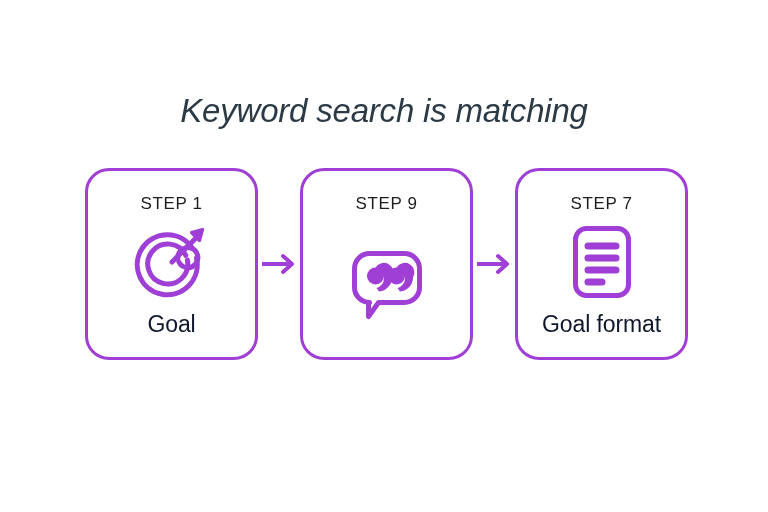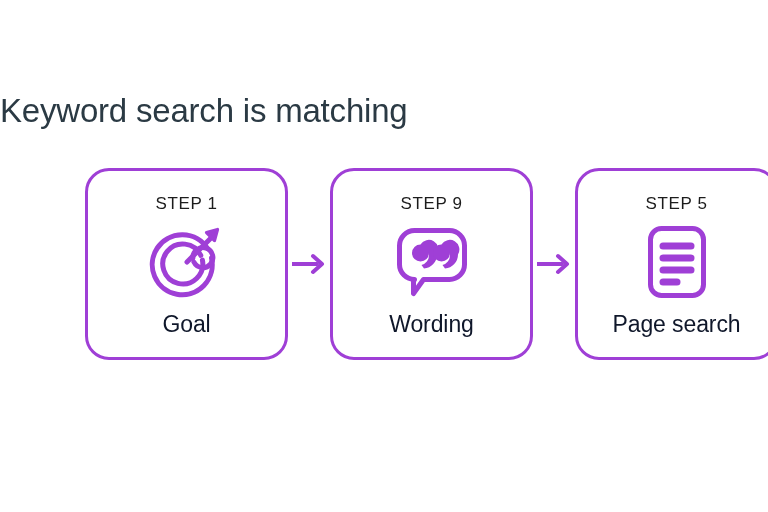--- a/index.html
+++ b/index.html
@@ -19,44 +19,46 @@
     height: 512px;
     background: #ffffff;
   }
 
   
   #page-title {
     position: absolute;
     left: 0;
     top: 92px;
     width: 768px;
+    text-align: center;
     font-size: 33px;
     font-weight: 500;
     letter-spacing: -0.2px;
     color: #2b3a44;
     white-space: nowrap;
+    font-style: italic;
   }
 
   
   #steps-row {
     position: absolute;
     left: 85px;
     top: 168px;
     width: 600px;
     height: 192px;
     display: flex;
     flex-direction: row;
     align-items: center;
     justify-content: space-between;
   }
 
   .step-card {
     position: relative;
     box-sizing: border-box;
-    width: 203px;
+    width: 173px;
     height: 192px;
     border: 3px solid #9f3fd6;
     border-radius: 24px;
     background: #ffffff;
     display: flex;
     flex-direction: column;
     align-items: center;
     justify-content: flex-start;
     flex: 0 0 auto;
   }
@@ -154,40 +156,39 @@
           <path d="M27.5 20.5 A8.5 8.5 0 1 0 36 29 L36 31.5
                    A10 10 0 0 1 28.5 41 L31 44.5
                    A14 14 0 0 0 44 30.5 A9.5 9.5 0 0 0 27.5 20.5 Z" fill="#9f3fd6" stroke="none"></path>
 
           <path d="M48.5 20.5 A8.5 8.5 0 1 0 57 29 L57 31.5
                    A10 10 0 0 1 49.5 41 L52 44.5
                    A14 14 0 0 0 65 30.5 A9.5 9.5 0 0 0 48.5 20.5 Z" fill="#9f3fd6" stroke="none"></path>
         </svg>
       </div>
 
-      <div class="step-label">Wording</div>
     </div>
 
     <div class="connector">
       <svg width="34" height="22" viewBox="0 0 34 22" fill="none" stroke="#9f3fd6" stroke-width="4" stroke-linecap="round" stroke-linejoin="round">
         <path d="M0 11 L25 11"></path>
         <path d="M21 3 L30 11 L21 19"></path>
       </svg>
     </div>
 
     <div class="step-card">
-      <div class="step-eyebrow">STEP 5</div>
+      <div class="step-eyebrow">STEP 7</div>
 
       <div class="step-icon">
         <svg width="62" height="76" viewBox="0 0 62 76" fill="none" stroke="#9f3fd6" stroke-width="5" stroke-linecap="round" stroke-linejoin="round">
           <rect x="4.5" y="4.5" width="53" height="67" rx="11" ry="11"></rect>
           <path d="M17 22 H45" stroke-width="7"></path>
           <path d="M17 34 H45" stroke-width="7"></path>
           <path d="M17 46 H45" stroke-width="7"></path>
           <path d="M17 58 H31" stroke-width="7"></path>
         </svg>
       </div>
 
-      <div class="step-label">Page search</div>
+      <div class="step-label">Goal format</div>
     </div>
 
   </div>
 </div>
 
 </body></html>

